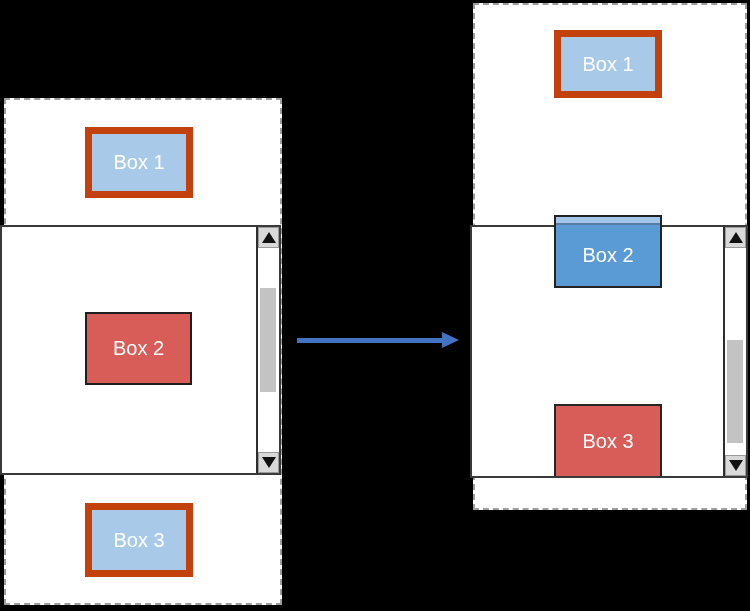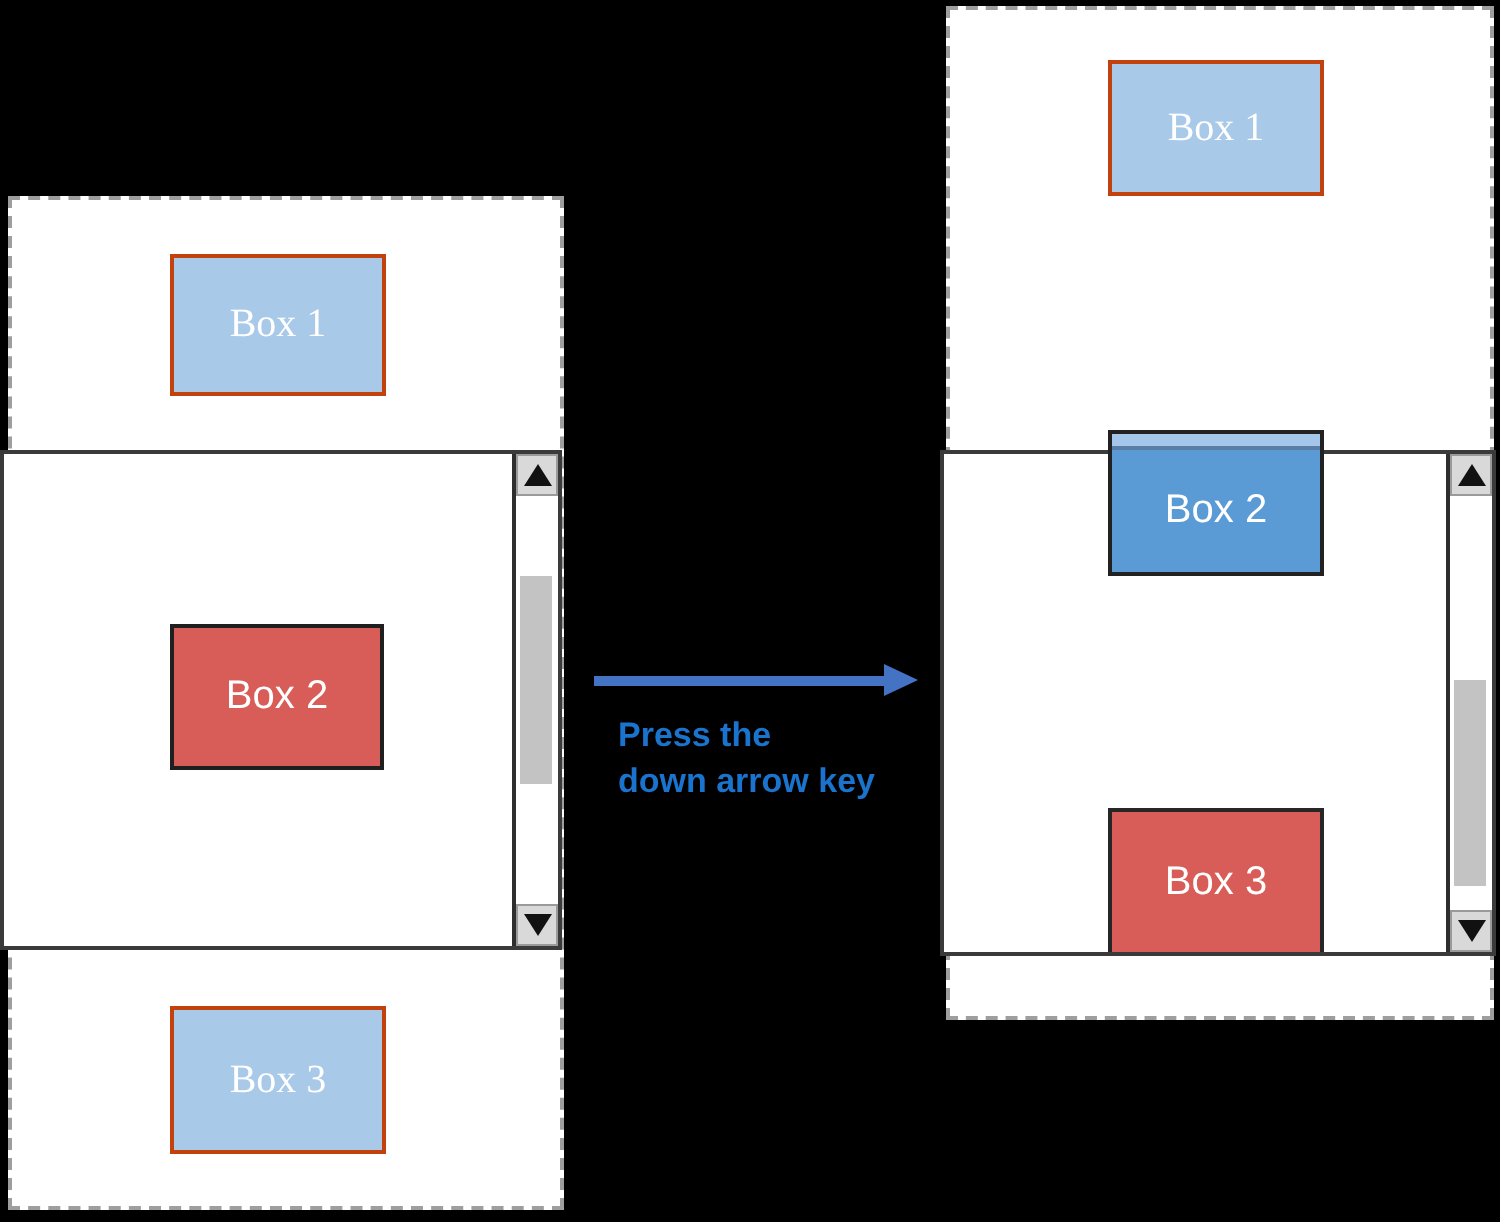--- a/index.html
+++ b/index.html
@@ -32,21 +32,21 @@
   }
   .viewport-before { left: 0;     top: 225px; width: 281px; height: 250px; }
   .viewport-after  { left: 470px; top: 225px; width: 278px; height: 253px; }
 
   
   .box {
     display: flex; align-items: center; justify-content: center;
     color: #fff; font-size: 20px;
     z-index: 2;
   }
-  .box-light { background: #a9c9e9; border: 2px solid #c2410c; font-family: Liberation Serif, serif; }
+  .box-light { background: #a9c9e9; border: 7px solid #c2410c; }
   .box-red   { background: #d85c57; border: 2px solid #1f1f1f; }
   .box-blue  { background: #5b9bd5; border: 2px solid #222; }
 
   .b1-before { left: 85px;  top: 127px; width: 108px; height: 71px; }
   .b3-before { left: 85px;  top: 503px; width: 108px; height: 74px; }
   .b2-before { left: 85px;  top: 312px; width: 107px; height: 73px; z-index: 5; }
 
   .b1-after  { left: 554px; top: 30px;  width: 108px; height: 68px; }
   .b2-after  { left: 554px; top: 215px; width: 108px; height: 73px; z-index: 6;
                flex-direction: column; }
@@ -136,24 +136,20 @@
   </div>
 
   <div class="abs box box-red b2-before">
     <span>Box 2</span>
   </div>
 
   <div class="abs transition arrow-wrap">
     <div class="arrow-line"></div>
     <div class="arrow-head"></div>
   </div>
-  <div class="abs transition caption">
-    <div>Press the</div>
-    <div>down arrow key</div>
-  </div>
 
   <div class="abs doc doc-after"></div>
 
   <div class="abs box box-light b1-after">
     <span>Box 1</span>
   </div>
 
   <div class="abs viewport viewport-after">
     <div class="scrollbar">
       <div class="scroll-btn up">

